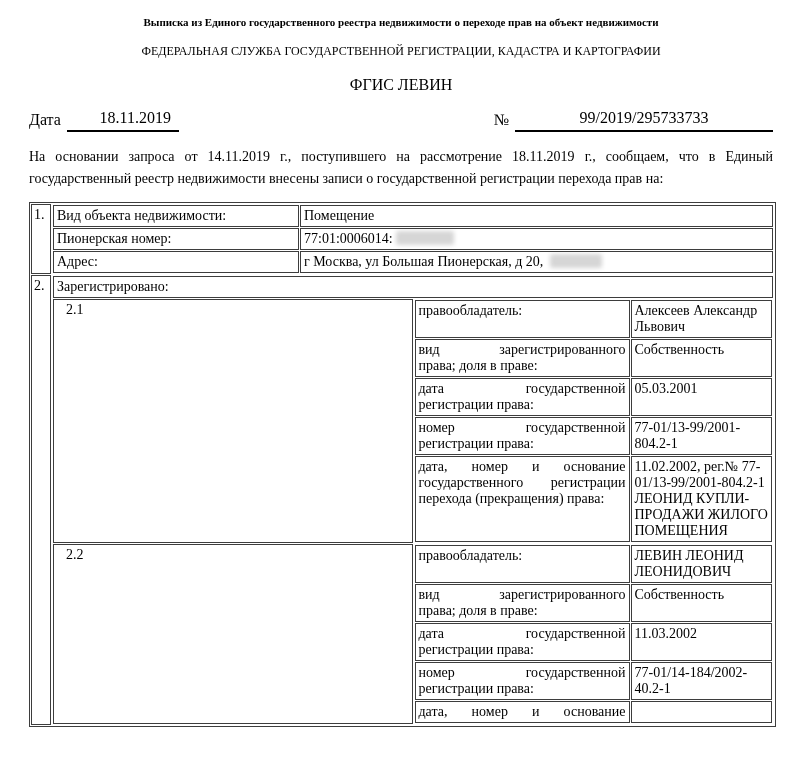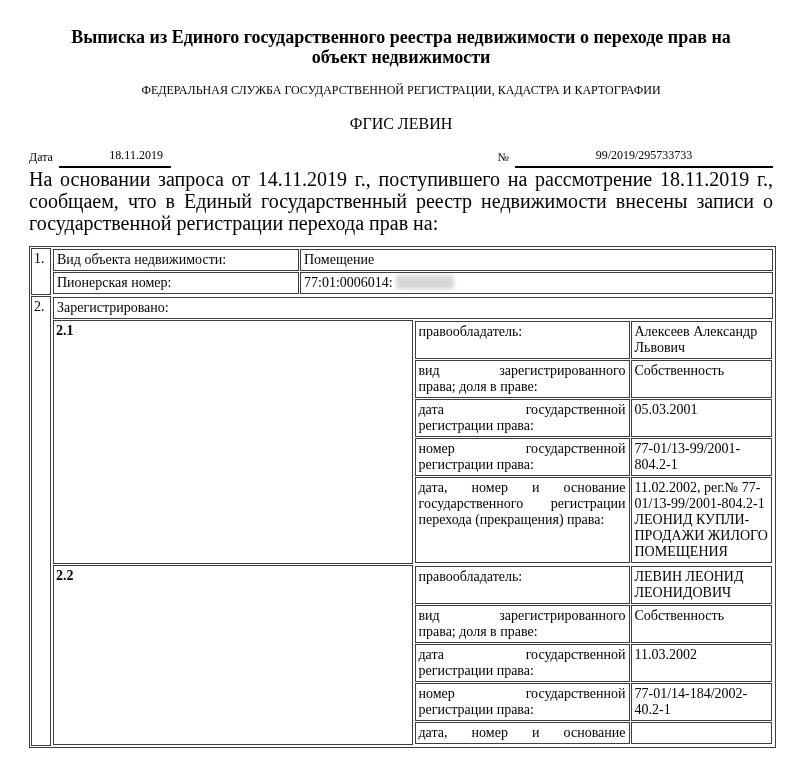--- a/index.html
+++ b/index.html
@@ -8,58 +8,59 @@
     width: 802px; height: 767px;
     background: #ffffff;
     font-family: "Liberation Serif", "DejaVu Serif", serif;
     color: #000000;
     overflow: hidden;
   }
   .doc { padding: 11px 29px 0 29px; }
 
   .title {
     font-weight: bold;
-    font-size: 18px;
+    font-size: 11px;
     line-height: 20px;
     text-align: center;
     max-width: 672px;
-    margin: 16px auto;
+    margin: 1px auto;
   }
   .agency {
     text-align: center;
     font-size: 12px;
     margin-top: 12px;
     white-space: nowrap;
   }
   .system {
     text-align: center;
     font-size: 16px;
     margin-top: 17px;
   }
   .meta {
     display: flex;
     justify-content: space-between;
     align-items: flex-end;
     margin-top: 15px;
-    font-size: 12px;
+    font-size: 16px;
   }
   .meta-group { display: flex; align-items: flex-end; }
   .meta-label { padding-bottom: 3px; }
   .uline {
     display: inline-block;
     border-bottom: 2px solid #000;
     text-align: center;
     padding: 0 8px 3px 8px;
     margin-left: 6px;
   }
   .uline.date { min-width: 96px; text-align: right; }
   .uline.num  { min-width: 242px; }
 
   .intro {
-    font-size: 20px;
+    margin-top: 14px;
+    font-size: 14px;
     line-height: 22px;
     text-align: justify;
   }
 
   
   table.t {
     border-collapse: separate;
     border-spacing: 1px;
     border: 1px solid #3d3d3d;
     width: 745px;
@@ -78,21 +79,21 @@
   }
   td {
     border: 1px solid #3d3d3d;
     padding: 2px 3px;
     vertical-align: top;
     background: #fff;
     overflow: hidden;
   }
   td.cc { border: none; padding: 0; }      
   td.numc  { width: 15px; padding: 2px 1px 2px 2px; }
-  td.subnc { width: 21px; padding: 2px 1px 2px 2px; font-weight: bold; }
+  td.subnc { width: 21px; padding: 2px 1px 2px 12px; }
   td.lbl1  { width: 238px; }
   td.lbl2  { width: 207px; }
   .spread { text-align: justify; text-align-last: justify; }
   td.reg { }
 
   
   .redact-sm {
     display: inline-block;
     width: 58px; height: 14px;
     background: #d6d6d6;
@@ -136,20 +137,24 @@
         <table class="ti">
           <tbody>
                 <tr>
             <td class="lbl1">Вид объекта недвижимости:</td>
             <td class="val">Помещение</td>
           </tr>
           <tr>
             <td class="lbl1">Пионерская номер:</td>
             <td class="val"><span>77:01:0006014:</span><span class="redact-sm"></span></td>
           </tr>
+          <tr>
+            <td class="lbl1">Адрес:</td>
+            <td class="val"><span>г Москва, ул Большая Пионерская, д 20, </span><span class="redact-sm addr"></span></td>
+          </tr>
         </tbody>
             </table>
       </td>
     </tr>
 
     <tr>
       <td class="numc">2.</td>
       <td class="cc">
         <table class="ti">
           <tbody>

